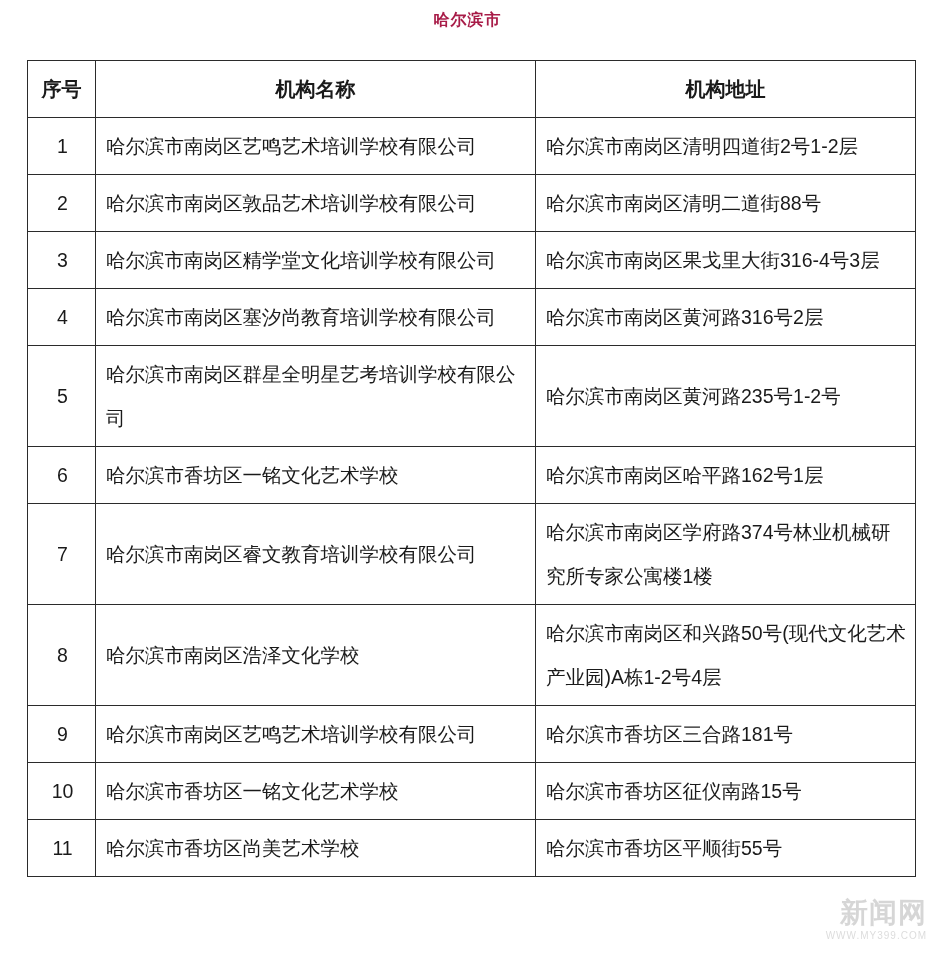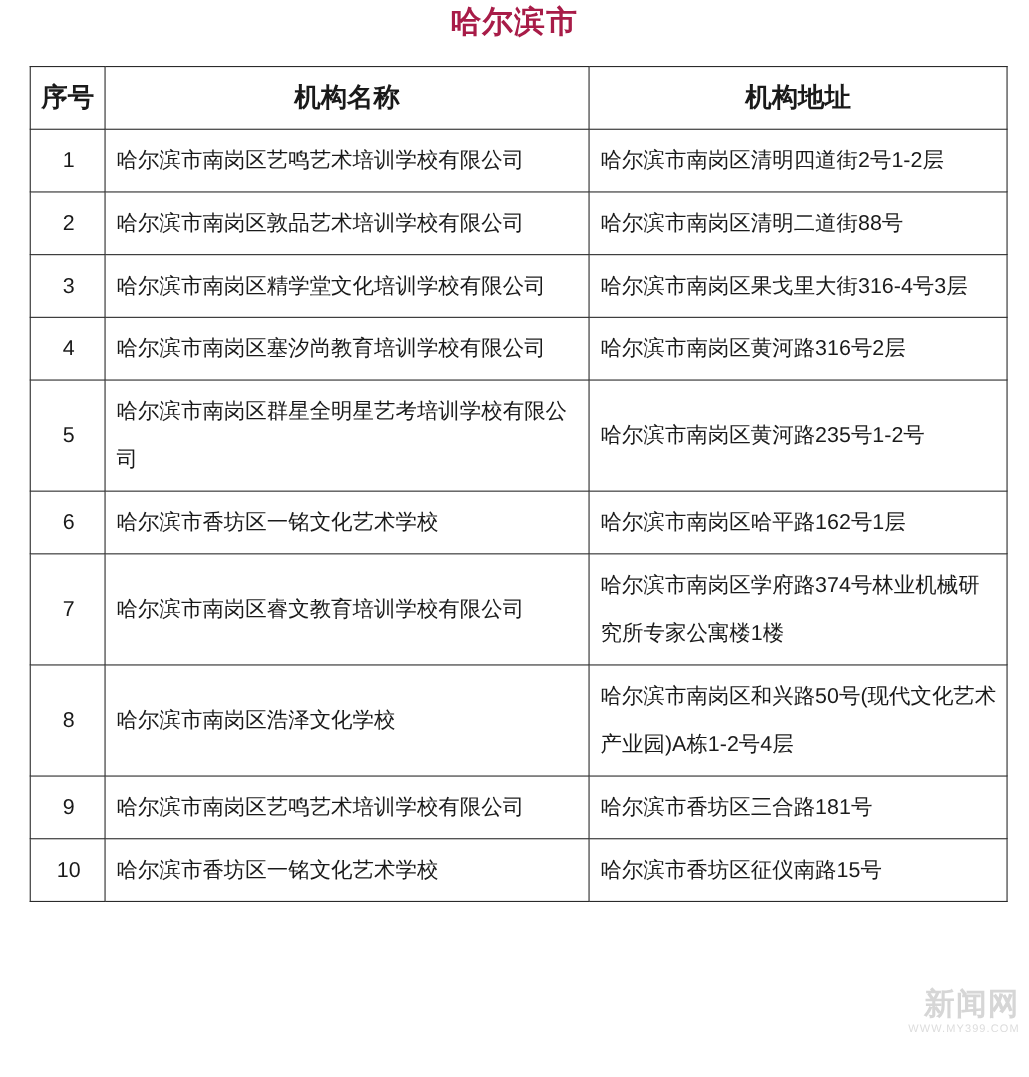--- a/index.html
+++ b/index.html
@@ -11,21 +11,21 @@
     width: 935px;
     height: 979px;
     overflow: hidden;
     font-family: "Liberation Sans", "DejaVu Sans", sans-serif;
     position: relative;
   }
 
   .page-title {
     text-align: center;
     color: #a81c48;
-    font-size: 28px;
+    font-size: 16px;
     font-weight: bold;
     letter-spacing: 1px;
     padding-top: 7px;
     line-height: 26px;
     user-select: none;
   }
 
   .table-wrap {
     position: absolute;
     left: 27px;
@@ -47,21 +47,21 @@
     font-size: 19.5px;
     line-height: 44px;
     padding: 6px 8px 6px 10px;
     box-sizing: border-box;
     word-break: break-all;
   }
 
   table.reg-table th {
     font-weight: bold;
     text-align: center;
-    font-size: 24px;
+    font-size: 20px;
     line-height: 30px;
     padding: 13px 8px;
   }
 
   th.col-idx, td.col-idx {
     width: 68px;
     text-align: center;
     padding-left: 8px;
     padding-right: 8px;
   }
@@ -159,20 +159,25 @@
         <tr>
           <td class="col-idx">9</td>
           <td class="col-name">哈尔滨市南岗区艺鸣艺术培训学校有限公司</td>
           <td class="col-addr">哈尔滨市香坊区三合路181号</td>
         </tr>
         <tr>
           <td class="col-idx">10</td>
           <td class="col-name">哈尔滨市香坊区一铭文化艺术学校</td>
           <td class="col-addr">哈尔滨市香坊区征仪南路15号</td>
         </tr>
+        <tr>
+          <td class="col-idx">11</td>
+          <td class="col-name">哈尔滨市香坊区尚美艺术学校</td>
+          <td class="col-addr">哈尔滨市香坊区平顺街55号</td>
+        </tr>
       </tbody>
   </table>
 </div>
 
 <div class="watermark">
   <div class="wm-main">新闻网</div>
   <div class="wm-url">WWW.MY399.COM</div>
 </div>
 
 </body></html>

